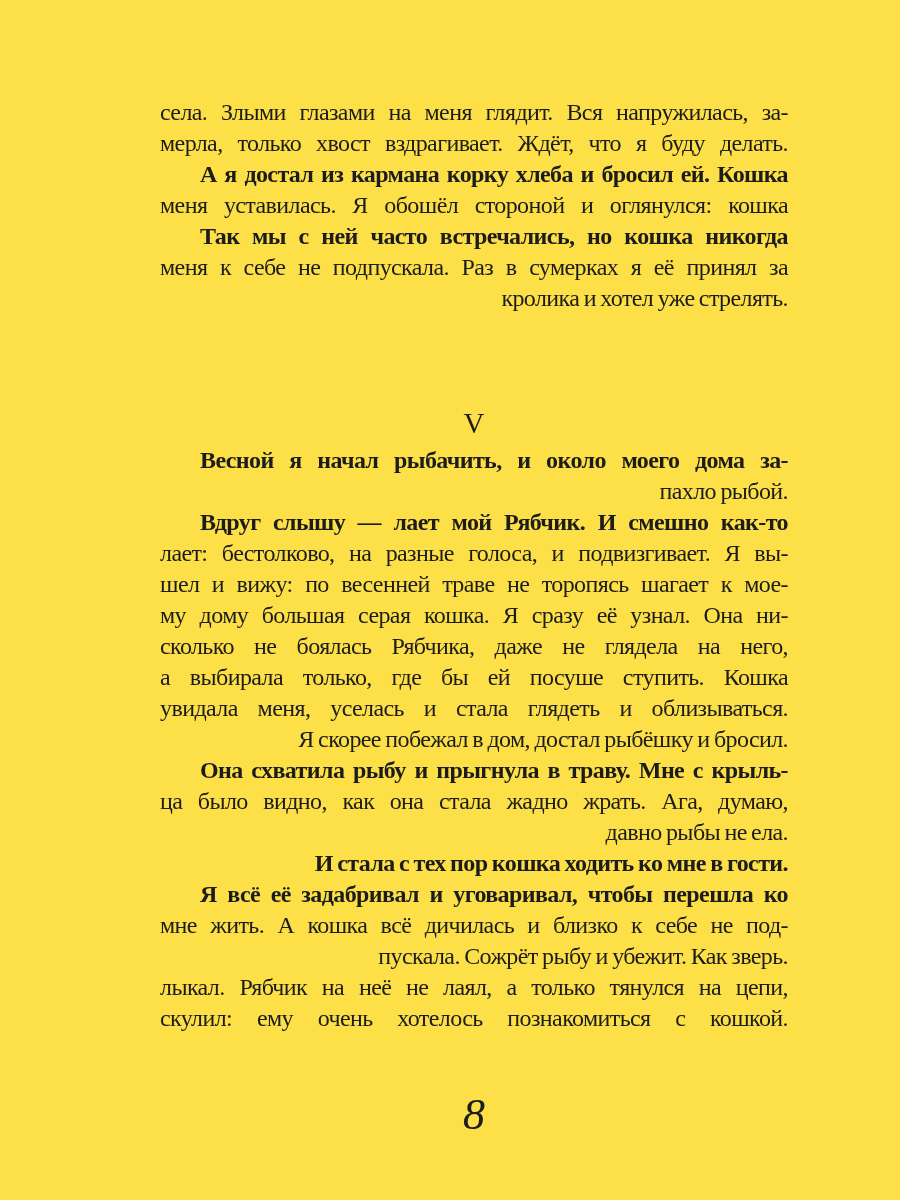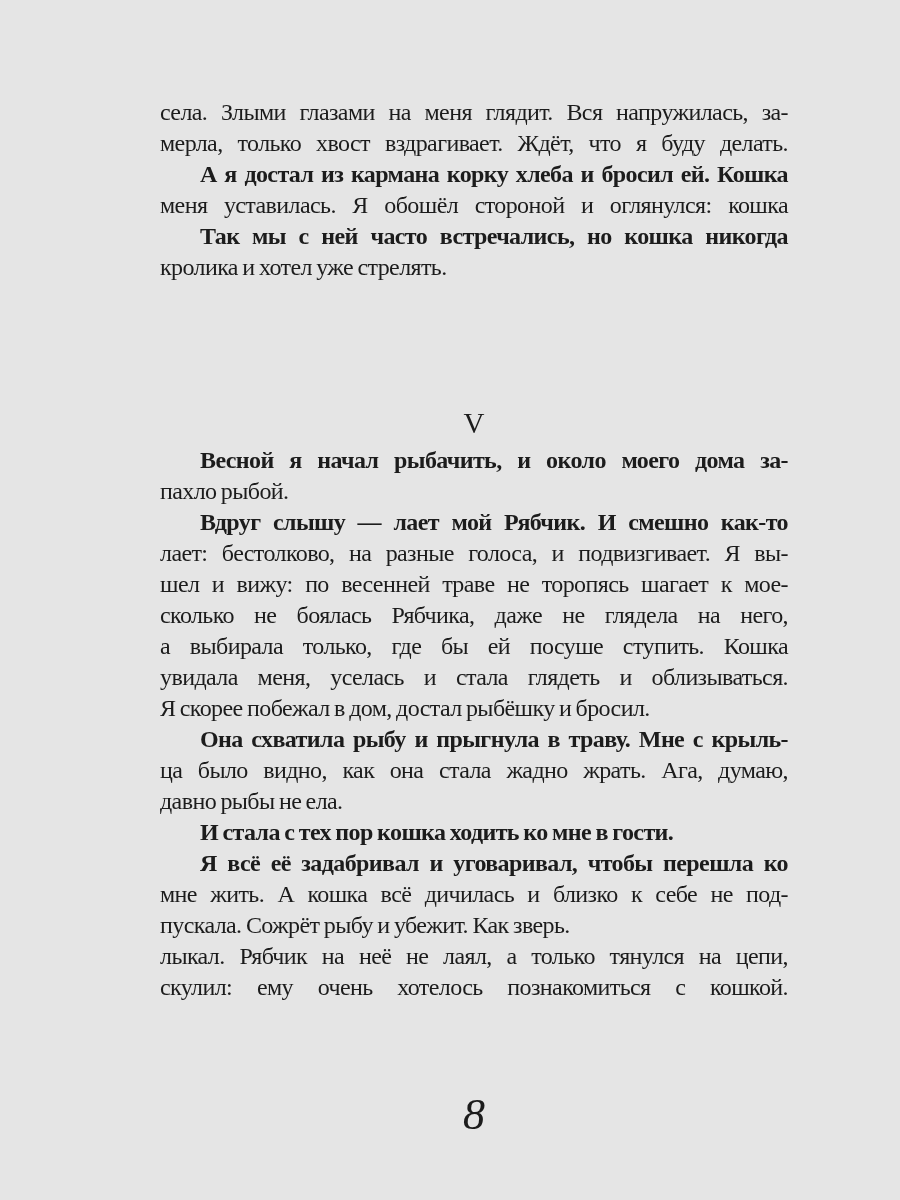--- a/index.html
+++ b/index.html
@@ -4,38 +4,38 @@
 <style>
   html, body {
     margin: 0;
     padding: 0;
     background: #ffffff;
   }
   .page {
     position: relative;
     width: 900px;
     height: 1200px;
-    background: #e5e5e5;
+    background: #fde047;
     overflow: hidden;
     font-family: "Liberation Serif", "DejaVu Serif", serif;
     color: #1c1c1c;
   }
   .text-col {
     position: absolute;
     left: 160px;
     width: 628px;
   }
   .block1 { top: 97px; }
   .block2 { top: 445px; }
   .line {
     font-size: 24px;
     line-height: 31px;
     letter-spacing: -0.6px;
     word-spacing: -1px;
-    text-align: left;
+    text-align: right;
   }
   .line.just {
     text-align: justify;
     text-align-last: justify;
   }
   .line.indent {
     padding-left: 40px;
     font-weight: bold;
   }
   .heading {
@@ -63,31 +63,33 @@
 </head>
 <body>
 
 <div class="page">
   <div class="text-col block1">
       <div class="line just">села. Злыми глазами на меня глядит. Вся напружилась, за-</div>
       <div class="line just">мерла, только хвост вздрагивает. Ждёт, что я буду делать.</div>
       <div class="line indent just">А я достал из кармана корку хлеба и бросил ей. Кошка</div>
       <div class="line just">меня уставилась. Я обошёл стороной и оглянулся: кошка</div>
       <div class="line indent just">Так мы с ней часто встречались, но кошка никогда</div>
+      <div class="line just">меня к себе не подпускала. Раз в сумерках я её принял за</div>
       <div class="line">кролика и хотел уже стрелять.</div>
     </div>
 
   <div class="heading">V</div>
 
   <div class="text-col block2">
       <div class="line indent just">Весной я начал рыбачить, и около моего дома за-</div>
       <div class="line">пахло рыбой.</div>
       <div class="line indent just">Вдруг слышу — лает мой Рябчик. И смешно как-то</div>
       <div class="line just">лает: бестолково, на разные голоса, и подвизгивает. Я вы-</div>
       <div class="line just">шел и вижу: по весенней траве не торопясь шагает к мое-</div>
+      <div class="line just">му дому большая серая кошка. Я сразу её узнал. Она ни-</div>
       <div class="line just">сколько не боялась Рябчика, даже не глядела на него,</div>
       <div class="line just">а выбирала только, где бы ей посуше ступить. Кошка</div>
       <div class="line just">увидала меня, уселась и стала глядеть и облизываться.</div>
       <div class="line">Я скорее побежал в дом, достал рыбёшку и бросил.</div>
       <div class="line indent just">Она схватила рыбу и прыгнула в траву. Мне с крыль-</div>
       <div class="line just">ца было видно, как она стала жадно жрать. Ага, думаю,</div>
       <div class="line">давно рыбы не ела.</div>
       <div class="line indent">И стала с тех пор кошка ходить ко мне в гости.</div>
       <div class="line indent just">Я всё её задабривал и уговаривал, чтобы перешла ко</div>
       <div class="line just">мне жить. А кошка всё дичилась и близко к себе не под-</div>

